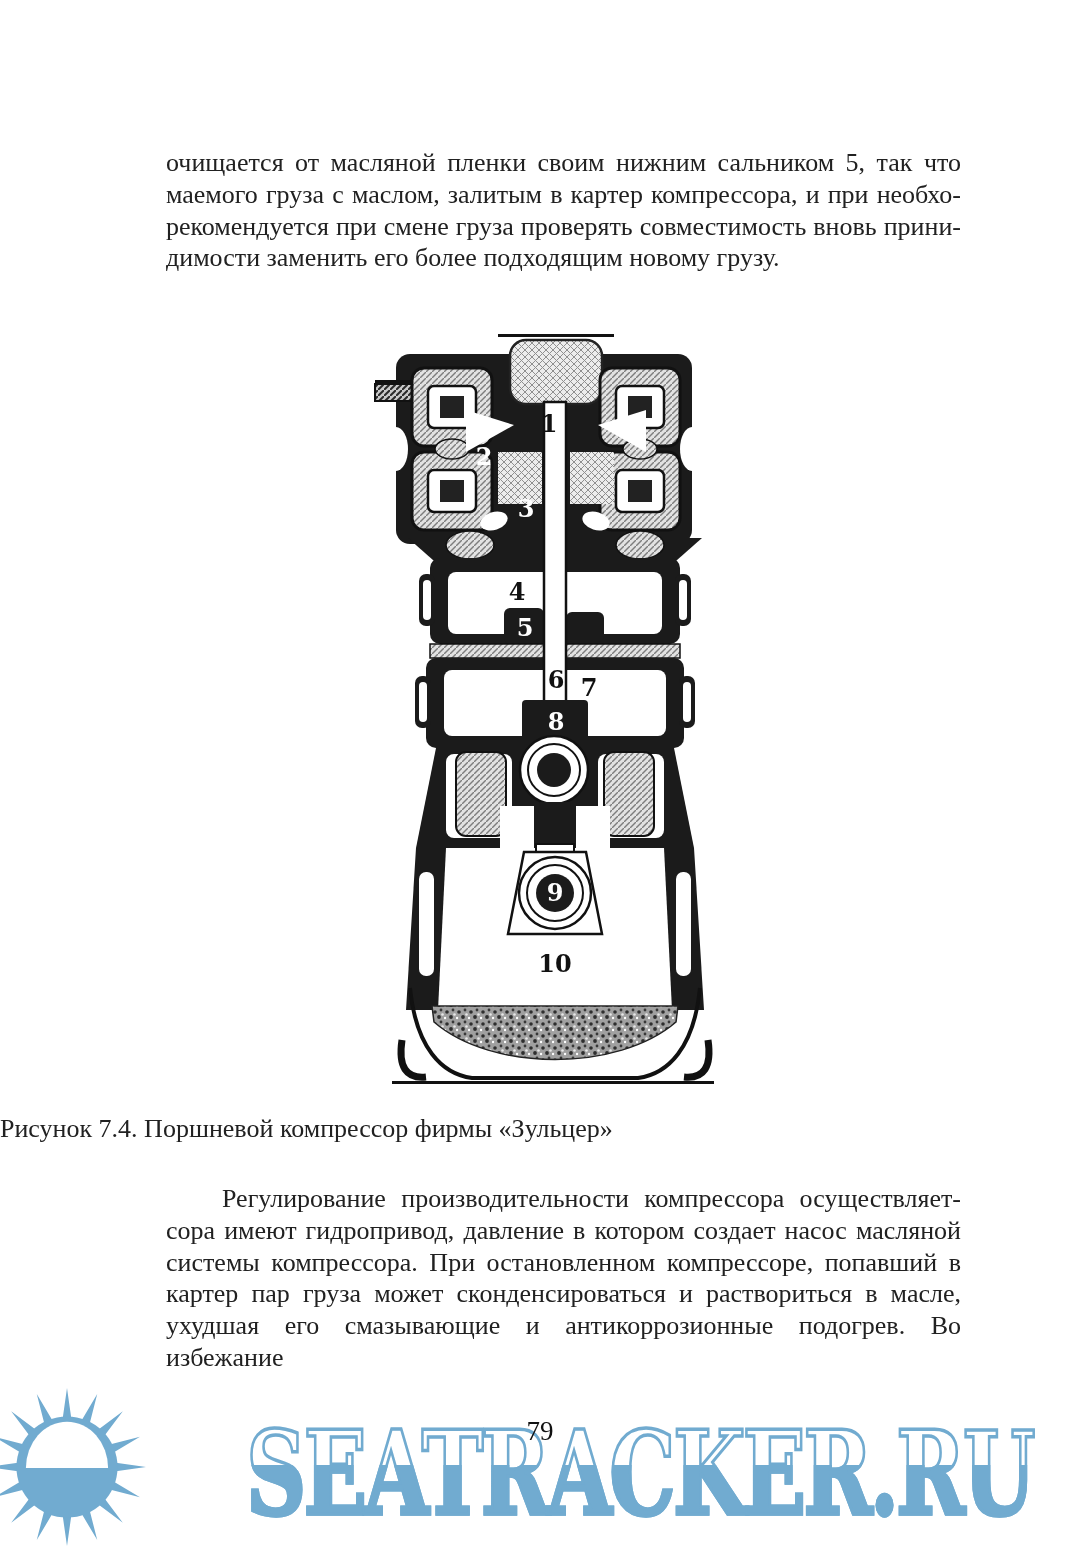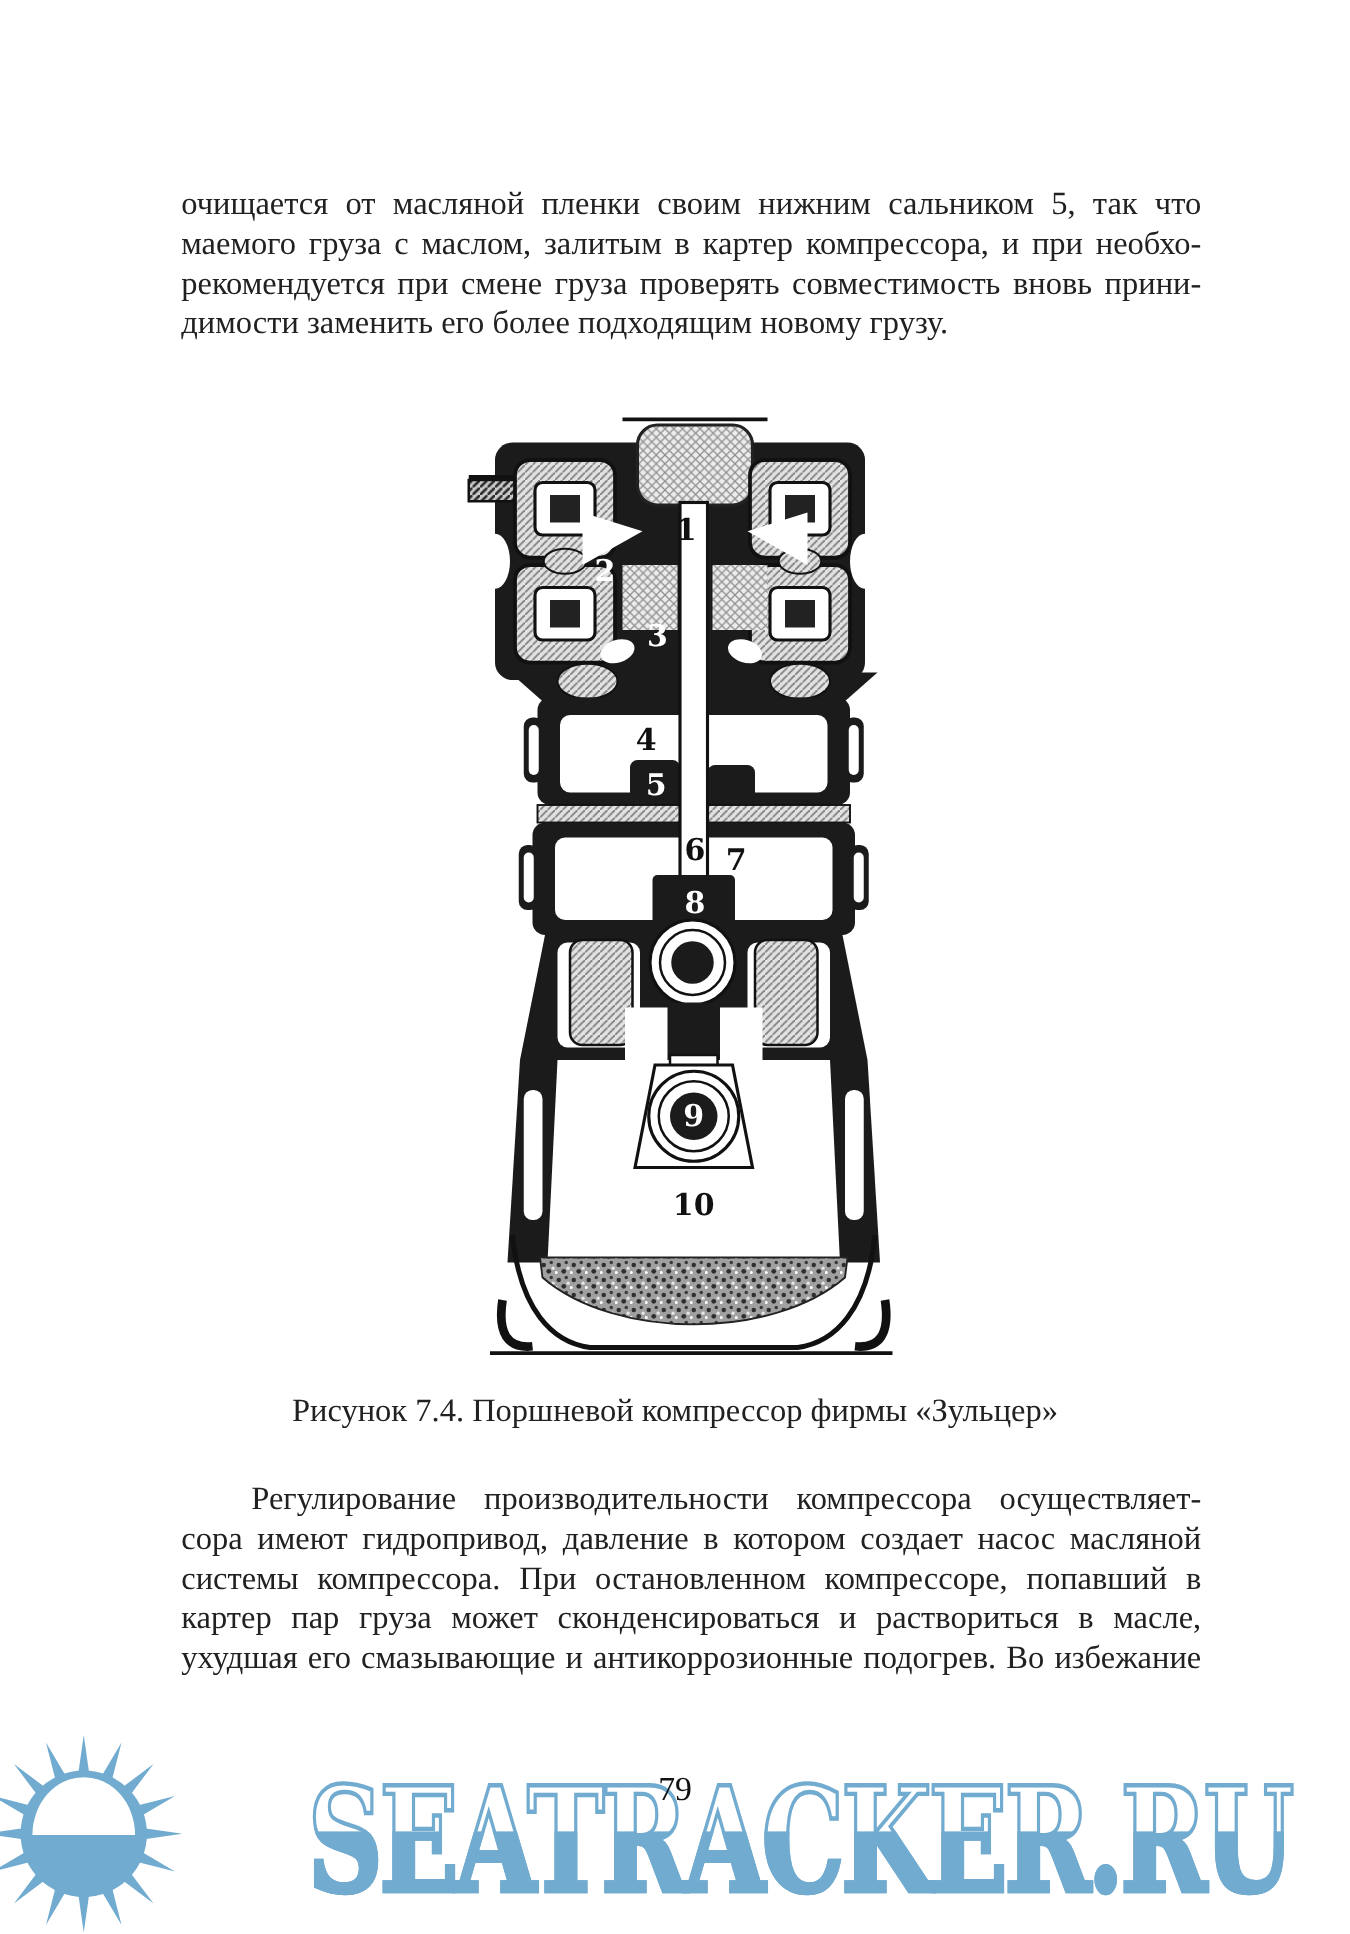--- a/index.html
+++ b/index.html
@@ -10,26 +10,26 @@
     overflow:hidden;
     font-family:"Liberation Serif","DejaVu Serif",serif;
     color:#1d1d1d;
   }
   .textblock{
     position:absolute;
     left:145px;width:816px;
     font-size:26px;line-height:31.8px;
     color:#212121;
   }
-  .tline{text-align:justify;text-align-last:justify;white-space:normal;}
+  .tline{text-align:justify;text-align-last:justify;white-space:normal;margin-left:21px;}
   .tline.noslast{text-align-last:left;}
   .tline.indent{text-indent:56px;}
   .caption{
     position:absolute;left:0;top:1114px;width:1080px;
-    text-align:center;font-size:26px;color:#212121;
+    text-align:left;font-size:26px;color:#212121;
   }
   .figwrap{position:absolute;left:373px;top:330px;width:344px;height:760px;}
   .pagenum{
     position:absolute;top:1416px;left:0;width:1080px;
     text-align:center;font-size:27px;color:#111;
     z-index:5;
   }
   .watermark-text{
     position:absolute;left:246px;top:1406px;
     z-index:3;

